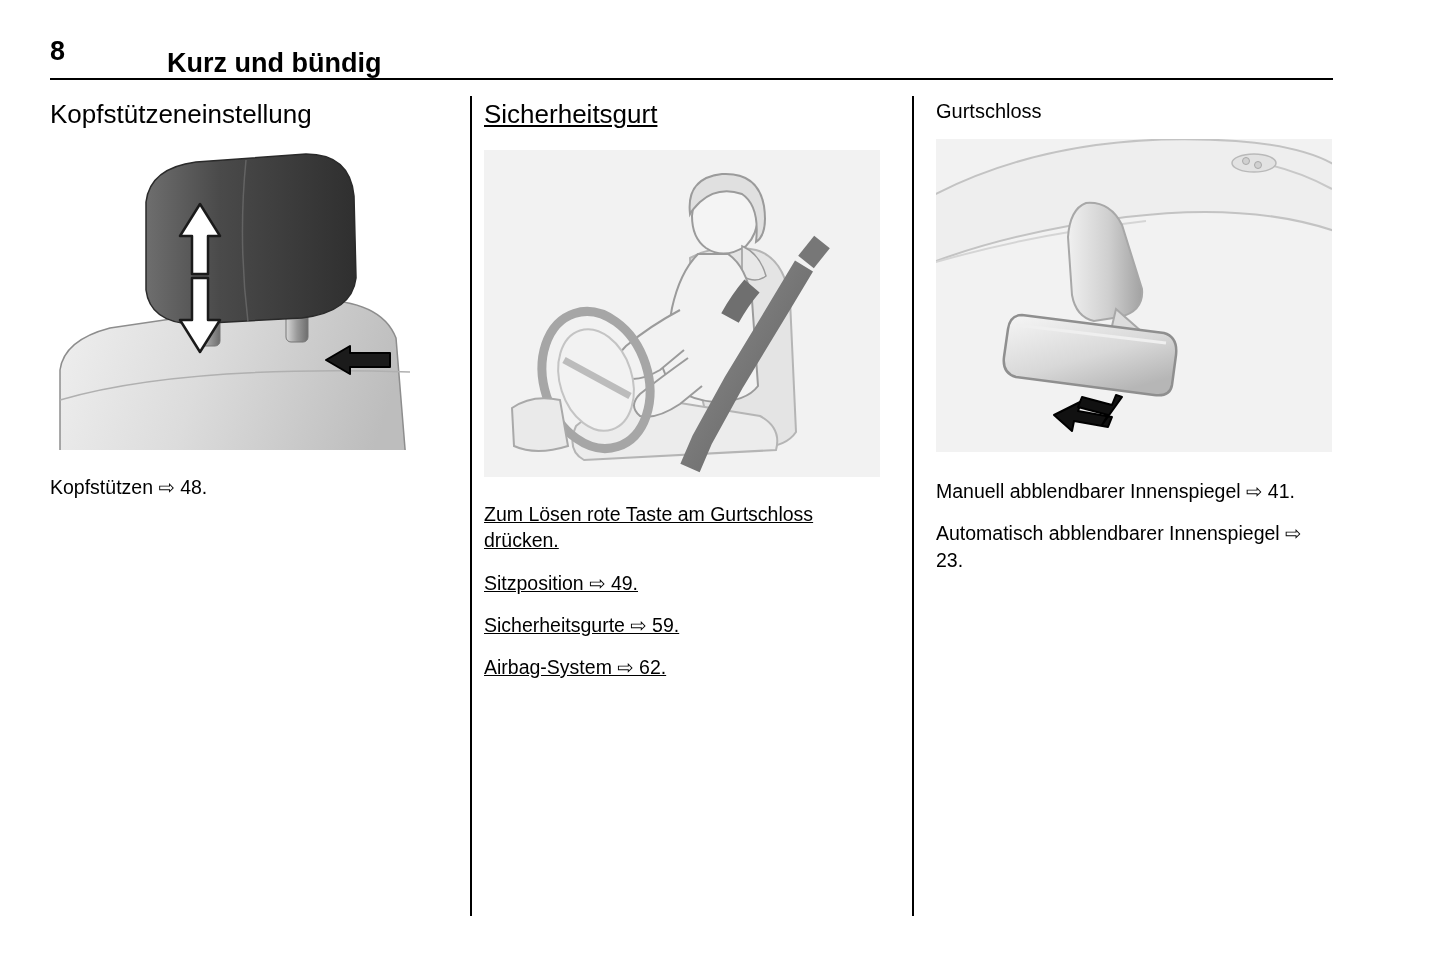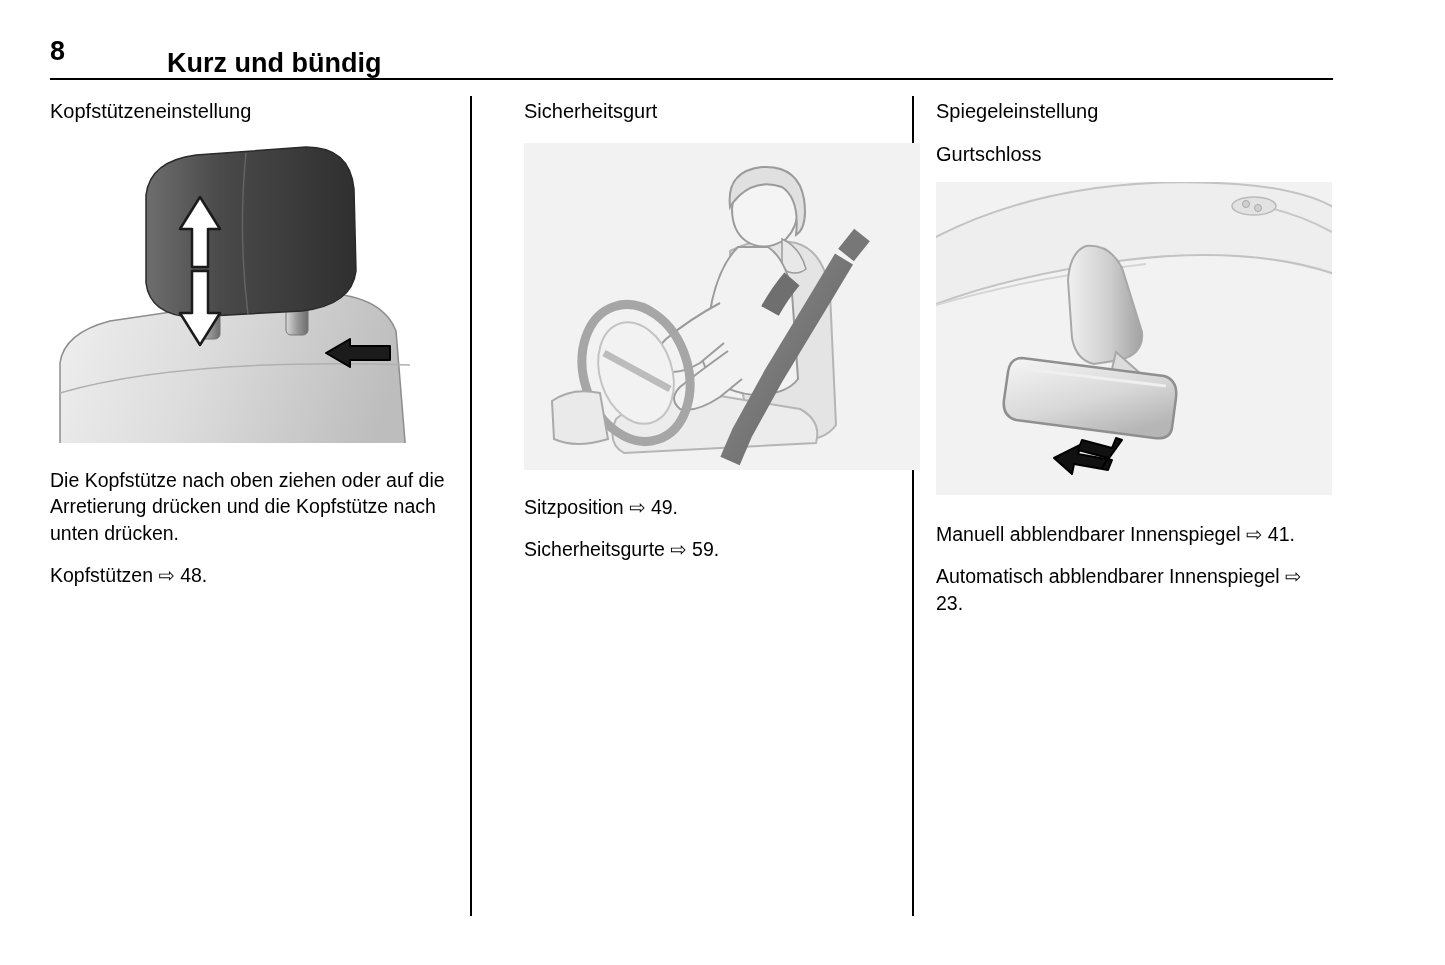--- a/index.html
+++ b/index.html
@@ -52,36 +52,36 @@
     height: 2px;
     background: #000000;
   }
   
   .col {
     position: absolute;
     top: 100px;
     width: 396px;
   }
   .col-1 { left: 50px; }
-  .col-2 { left: 524px; }
+  .col-2 { left: 484px; text-decoration: underline; }
   .col-3 { left: 936px; }
 
   .col-divider {
     position: absolute;
     top: 96px;
     width: 2px;
     height: 820px;
     background: #000000;
   }
   .divider-1 { left: 470px; }
   .divider-2 { left: 912px; }
 
   h2.col-title {
     margin: 0 0 20px 0;
-    font-size: 20px;
+    font-size: 26px;
     font-weight: normal;
     line-height: 1.15;
   }
   h3.sub-title {
     margin: 0 0 16px 0;
     font-size: 20px;
     font-weight: normal;
   }
   p.body-text {
     margin: 0 0 16px 0;
@@ -161,21 +161,20 @@
         <path d="M196 10 Q188 90 198 172" fill="none" stroke="#6a6a6a" stroke-width="1.5" opacity="0.8"></path>
 
         <path d="M144 64 L124 96 L136 96 L136 134 L152 134 L152 96 L164 96 Z" fill="#ffffff" stroke="#1a1a1a" stroke-width="2.5" stroke-linejoin="round" transform="translate(6,-10)"></path>
 
         <path d="M136 154 L136 196 L124 196 L144 228 L164 196 L152 196 L152 154 Z" fill="#ffffff" stroke="#1a1a1a" stroke-width="2.5" stroke-linejoin="round" transform="translate(6,-26)"></path>
 
         <path d="M300 196 L276 210 L300 224 L300 217 L340 217 L340 203 L300 203 Z" fill="#1b1b1b" stroke="#000000" stroke-width="2" stroke-linejoin="round"></path>
       </svg>
     </div>
 
-    <p class="body-text">Die Kopfstütze nach oben ziehen oder auf die Arretierung drücken und die Kopfstütze nach unten drücken.</p>
     <p class="body-text">Kopfstützen ⇨ 48.</p>
   </div>
 
   <div class="col col-2">
     <h2 class="col-title">Sicherheitsgurt</h2>
 
     <div class="figure fig-2">
       <svg width="396" height="327" viewBox="0 0 396 327">
         <defs>
           <linearGradient id="beltGrad" x1="0" y1="0" x2="1" y2="1">
@@ -205,26 +204,27 @@
 
         <path d="M28 258 Q48 244 76 250 L84 296 Q52 306 30 296 Z" fill="#eaeaea" stroke="#a9a9a9" stroke-width="2"></path>
 
         <path d="M320 116 L296 156 L250 232 L218 290 L206 318" fill="none" stroke="url(#beltGrad)" stroke-width="21" stroke-linecap="butt"></path>
         <path d="M268 136 Q256 150 246 168" fill="none" stroke="#6f6f6f" stroke-width="20"></path>
 
         <path d="M322 112 L338 92" fill="none" stroke="#777" stroke-width="20"></path>
       </svg>
     </div>
 
+    <p class="body-text">Zum Lösen rote Taste am Gurtschloss drücken.</p>
     <p class="body-text">Sitzposition ⇨ 49.</p>
     <p class="body-text">Sicherheitsgurte ⇨ 59.</p>
+    <p class="body-text">Airbag-System ⇨ 62.</p>
   </div>
 
   <div class="col col-3">
-    <h2 class="col-title">Spiegeleinstellung</h2>
     <h3 class="sub-title">Gurtschloss</h3>
 
     <div class="figure fig-3">
       <svg width="396" height="313" viewBox="0 0 396 313">
         <defs>
           <linearGradient id="mirrorFace" x1="0" y1="0" x2="0.6" y2="1">
             <stop offset="0%" stop-color="#f6f6f6"></stop>
             <stop offset="60%" stop-color="#d8d8d8"></stop>
             <stop offset="100%" stop-color="#b6b6b6"></stop>
           </linearGradient>

